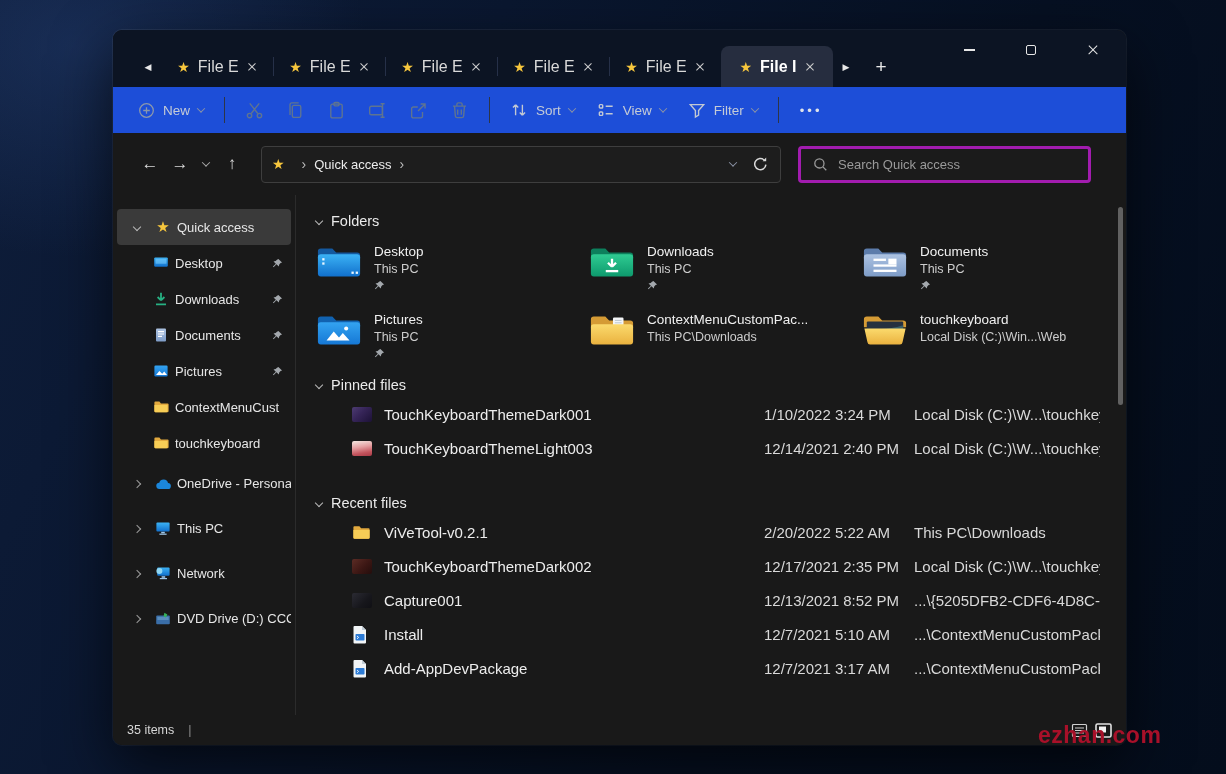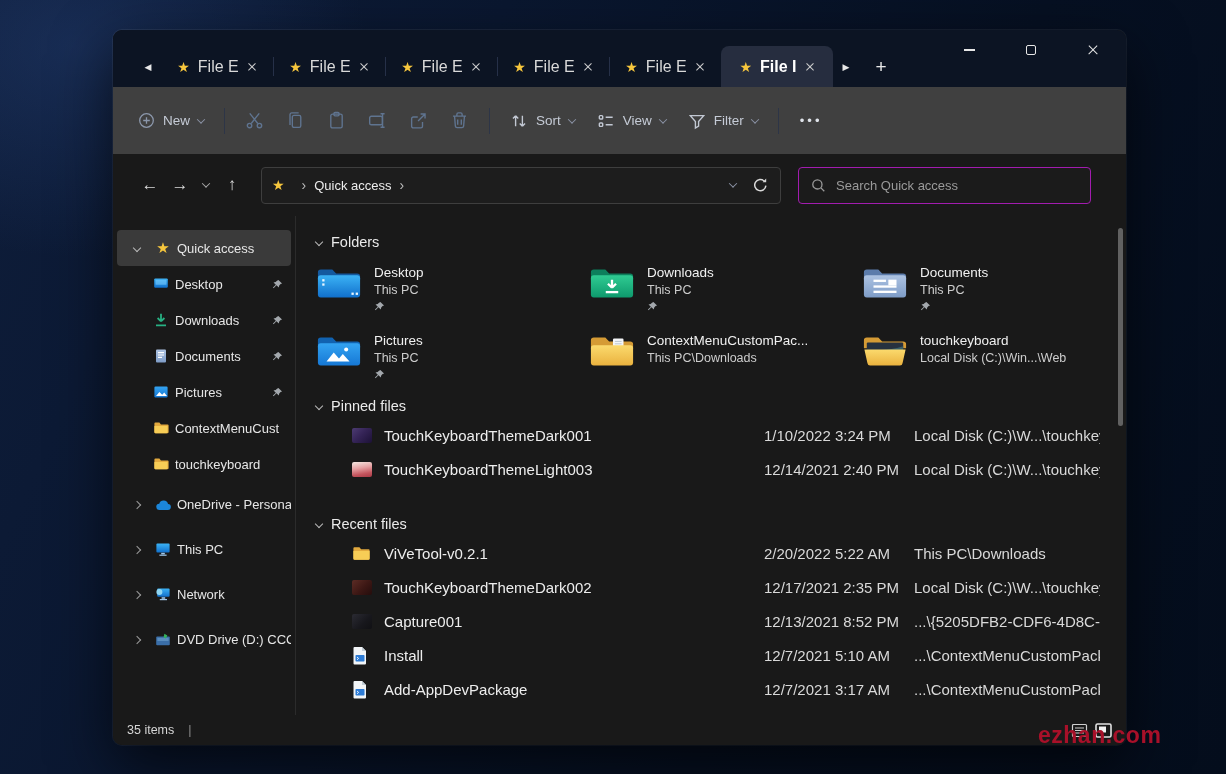--- a/index.html
+++ b/index.html
@@ -41,38 +41,38 @@
   .tab .star { color:#f6c63d; font-size:14px; line-height:1; }
   .tab .tlabel { font-size:16px; white-space:nowrap; }
   .tab .tclose { color:#cfcfcf; width:10px; height:10px; }
   .tab .tclose::before,.tab .tclose::after { width:10px; height:1.2px; }
   .tab.div::before { content:""; position:absolute; left:0; top:11px; bottom:11px; width:1px; background:#263048; }
   .tab.active { background:#262d3f; border-radius:8px 8px 0 0; color:#fff; }
   .tab.active .tlabel { font-weight:bold; }
   .newtab { width:44px; height:41px; display:flex; align-items:center; justify-content:center; color:#e8e8e8; font-size:19px; font-weight:300; }
 
   
-  .toolbar { height:67px; background:#404040; display:flex; align-items:center; padding:0 14px; flex:none; }
+  .toolbar { height:46px; background:#1d4ed8; display:flex; align-items:center; padding:0 14px; flex:none; }
   .tb-btn { display:flex; align-items:center; gap:8px; padding:8px 11px; border-radius:5px; color:#c5cbd6; font-size:13.5px; }
   .tb-ico { display:flex; align-items:center; justify-content:center; }
   .tb-sep { width:1px; height:26px; background:#2d3547; margin:0 9px; }
   .chev { width:6px; height:6px; border-right:1.4px solid #8b93a5; border-bottom:1.4px solid #8b93a5; transform:rotate(45deg) translate(-1px,-1px); display:inline-block; }
   .more-dots { color:#dfe3ea; font-size:13px; letter-spacing:3px; padding:8px 12px; }
 
   
   .navrow { height:62px; background:#191919; display:flex; align-items:center; padding:0 22px; flex:none; }
   .nav-btn { width:30px; height:30px; display:flex; align-items:center; justify-content:center; color:#dadada; font-size:17px; border-radius:4px; }
   .nav-chev { width:22px; display:flex; justify-content:center; }
   .nav-chev .chev { border-color:#a9a9a9; }
   .addrbar { margin-left:14px; width:520px; height:37px; border:1px solid #3e3e3e; border-radius:4px; background:#1d1d1d; display:flex; align-items:center; padding:0 10px; }
   .addrbar .star { color:#f6c63d; font-size:14px; margin-right:9px; }
   .crumb-sep { color:#bdbdbd; font-size:14px; margin:0 8px; }
   .crumb { color:#ececec; font-size:13px; }
   .addr-right { margin-left:auto; display:flex; align-items:center; gap:16px; padding-right:2px; }
-  .searchbox { margin-left:17px; flex:1; margin-right:13px; height:37px; border:1px solid #a21caf; border-radius:4px; display:flex; align-items:center; padding:0 12px; gap:10px; background:#1b1b1b; }
+  .searchbox { margin-left:17px; flex:1; margin-right:13px; height:37px; border:3px solid #a21caf; border-radius:4px; display:flex; align-items:center; padding:0 12px; gap:10px; background:#1b1b1b; }
   .searchbox .ph { color:#9a9a9a; font-size:13px; }
 
   
   .main { flex:1; display:flex; min-height:0; position:relative; }
   .sidebar { width:183px; flex:none; border-right:1px solid #2b2b2b; padding-top:14px; overflow:hidden; }
   .sb-row { height:36px; display:flex; align-items:center; margin:0 4px; padding-left:8px; border-radius:4px; color:#e6e6e6; font-size:13px; }
   .sb-row.sel { background:#3a3a3a; }
   .sb-row .cell-ch { width:24px; display:flex; justify-content:center; }
   .sb-row .cell-ico { width:28px; display:flex; justify-content:center; }
   .sb-row .lbl { flex:1; white-space:nowrap; overflow:hidden; }

